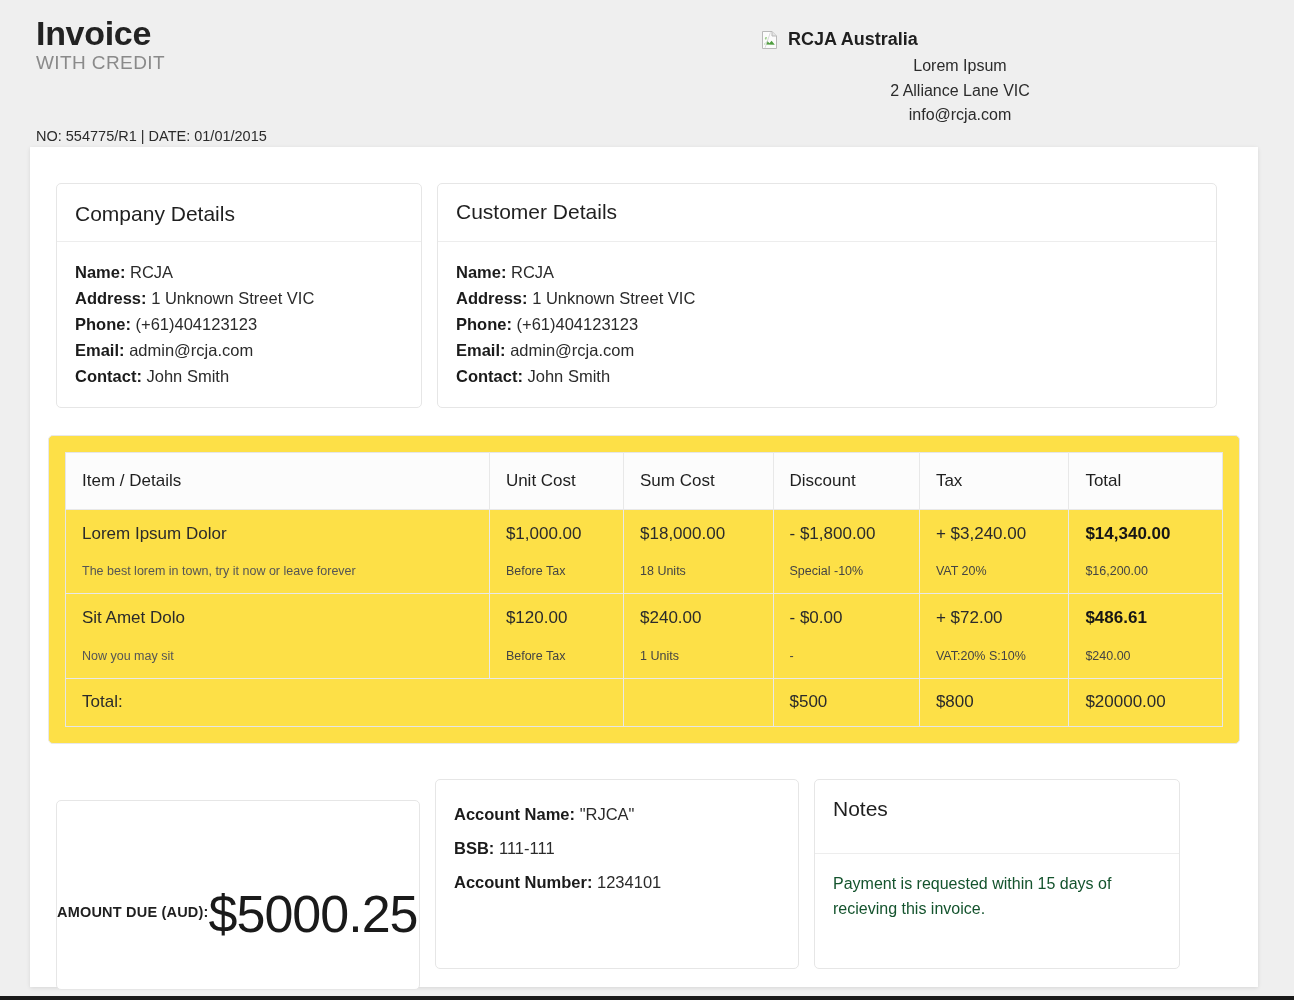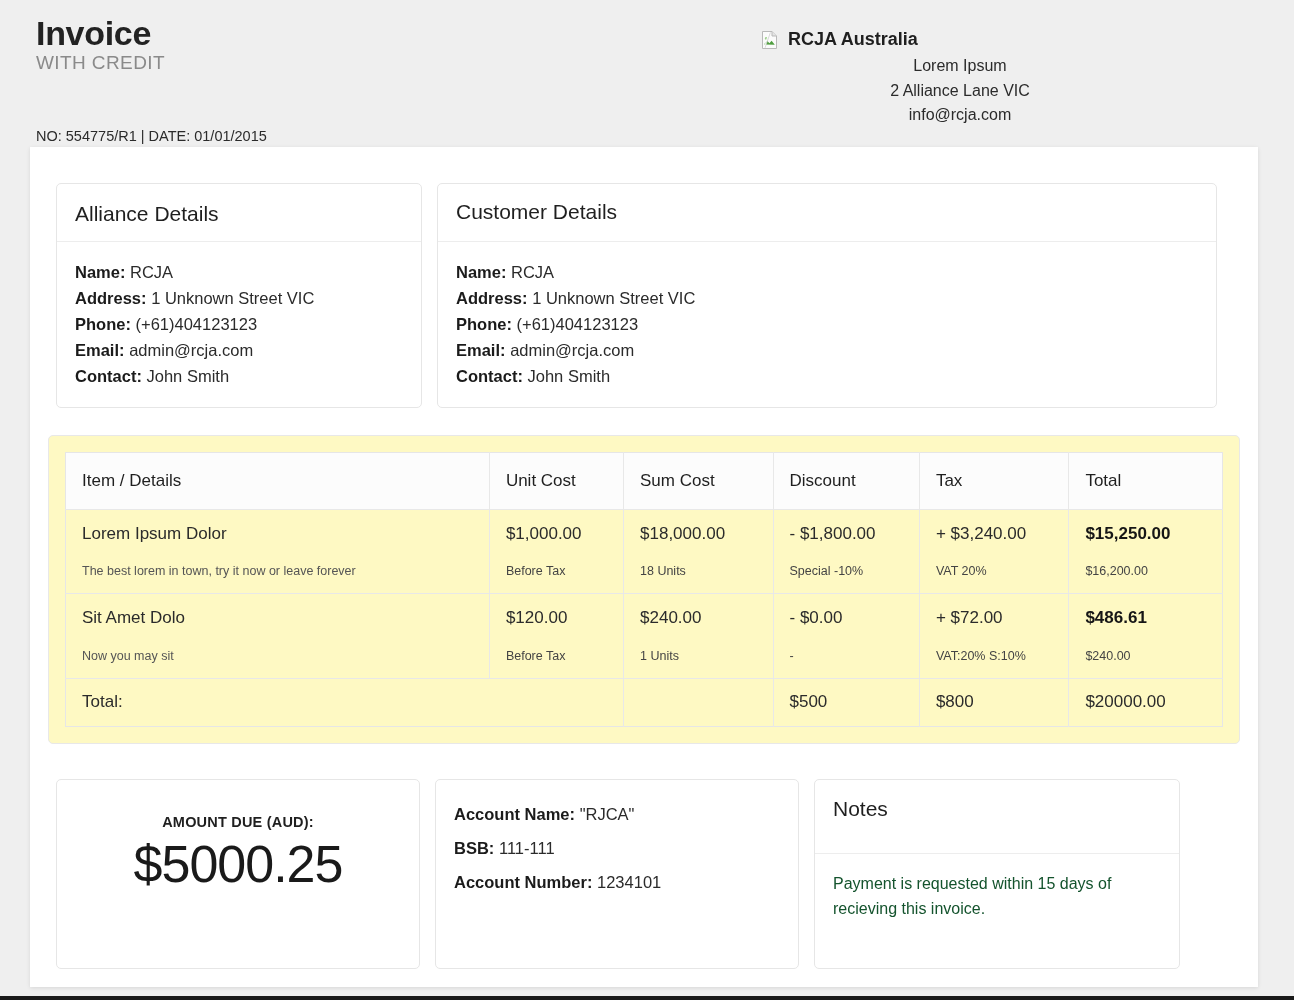--- a/index.html
+++ b/index.html
@@ -74,21 +74,21 @@
 
   
   .details-card .card-head { padding-top: 18px; padding-bottom: 15px; }
   .details-card.customer .card-head { padding-top: 16px; padding-bottom: 17px; }
   .details-card .card-body { padding-top: 18px; }
 
   
   .table-wrap {
     position: absolute; left: 18px; top: 288px;
     width: 1192px;
-    background: #fef9c3; border: 1px solid #e8e8e8; border-radius: 5px;
+    background: #fde047; border: 1px solid #e8e8e8; border-radius: 5px;
     padding: 16px;
   }
   table.items {
     width: 100%; border-collapse: collapse;
     border: 1px solid #e6e6e6; border-radius: 4px;
     table-layout: fixed;
   }
   table.items th, table.items td {
     border-right: 1px solid #e8e8e8;
     border-bottom: 1px solid #e8e8e8;
@@ -117,22 +117,23 @@
   .col-tax  { width: 146px; }
   .col-tot  { width: 150px; }
 
   
   .bottom-row {
     position: absolute; left: 26px; top: 632px;
     display: flex; gap: 15px; width: 1176px;
   }
   .amount-card {
     width: 364px; height: 190px;
-    display: flex; flex-direction: column; align-items: center;
+    display: flex; align-items: center;
     padding-top: 34px;
+    margin-top: 21px;
   }
   .amount-label {
     font-size: 14.5px; font-weight: bold; letter-spacing: 0.2px; color: #1f1f1f;
   }
   .amount-value {
     font-size: 52px; font-weight: 300; color: #1a1a1a;
     margin-top: 6px; letter-spacing: -1px; line-height: 1.1;
   }
   .pay-card { width: 364px; height: 190px; }
   .notes-card { width: 366px; height: 190px; }
@@ -180,21 +181,21 @@
       <div class="company-line">2 Alliance Lane VIC</div>
       <div class="company-line">info@rcja.com</div>
     </div>
   </div>
 
   <div class="sheet">
 
     <div class="details-row">
 
       <div class="card details-card company">
-        <div class="card-head">Alliance Details</div>
+        <div class="card-head">Company Details</div>
         <div class="card-body">
           <div class="kv">
             <b>Name:</b>
             <span>RCJA</span>
           </div>
           <div class="kv">
             <b>Address:</b>
             <span>1 Unknown Street VIC</span>
           </div>
           <div class="kv">
@@ -268,21 +269,21 @@
             </td>
             <td>
               <div class="cell-main">- $1,800.00</div>
               <div class="cell-sub plain">Special -10%</div>
             </td>
             <td>
               <div class="cell-main">+ $3,240.00</div>
               <div class="cell-sub plain">VAT 20%</div>
             </td>
             <td>
-              <div class="cell-main bold">$15,250.00</div>
+              <div class="cell-main bold">$14,340.00</div>
               <div class="cell-sub plain">$16,200.00</div>
             </td>
           </tr>
 
           <tr>
             <td>
               <div class="cell-main">Sit Amet Dolo</div>
               <div class="cell-sub">Now you may sit</div>
             </td>
             <td>

